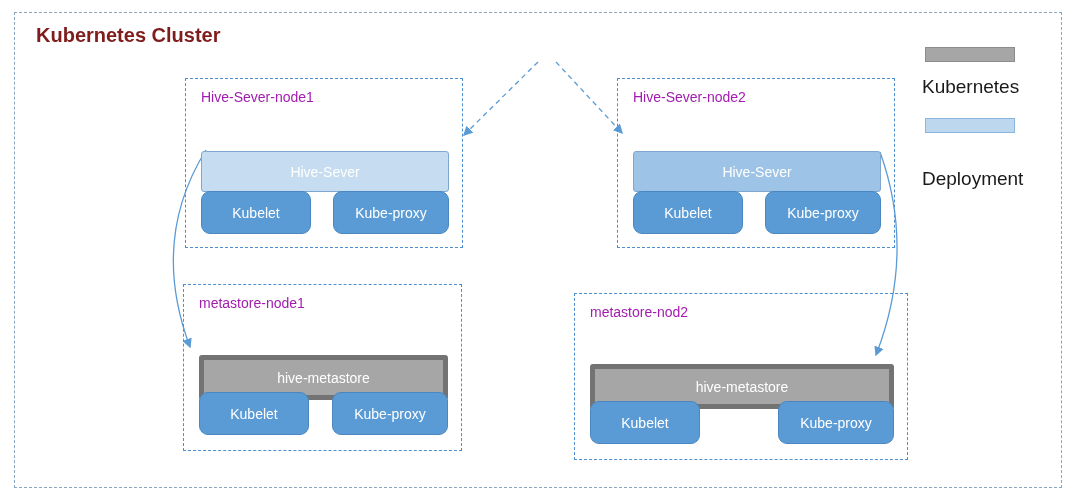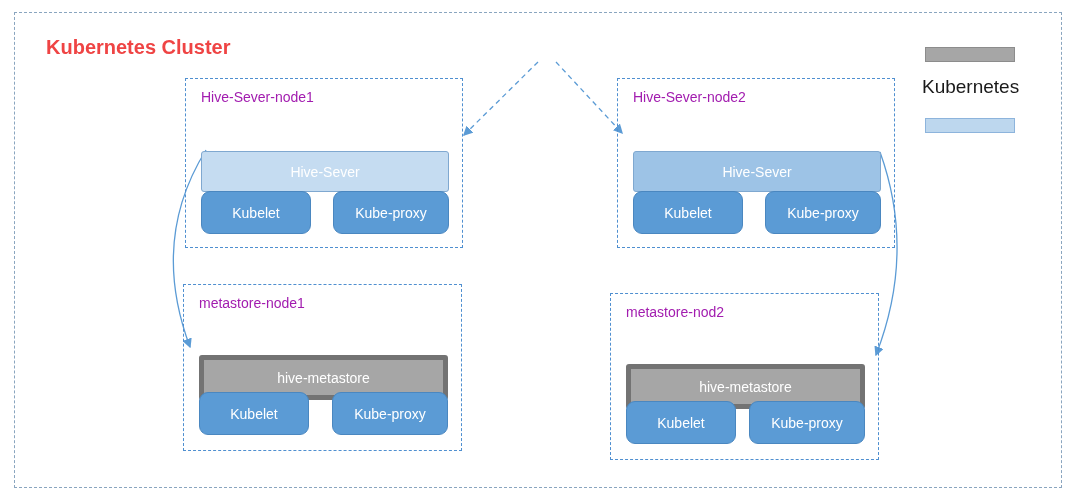--- a/index.html
+++ b/index.html
@@ -13,25 +13,24 @@
   }
   .cluster-border {
     position: absolute;
     left: 14px; top: 12px;
     width: 1048px; height: 476px;
     border: 1.5px dashed #8aa5bf;
     box-sizing: border-box;
   }
   .cluster-title {
     position: absolute;
-    left: 46px; top: 24px;
+    left: 36px; top: 24px;
     font-size: 20px;
     font-weight: bold;
-    color: #ef4444;
-    margin-top: 12px;
+    color: #7f1d1d;
   }
   .access-entry {
     position: absolute;
     left: 497px; top: 33px;
     width: 120px; height: 27px;
     background: #dde7f2;
     border: 1px solid #7f7f7f;
     box-sizing: border-box;
     display: flex; align-items: center; justify-content: center;
     font-size: 14px;
@@ -39,21 +38,21 @@
     color: #1a1a1a;
   }
   .node {
     position: absolute;
     border: 1px dashed #4f8fd0;
     box-sizing: border-box;
   }
   .node-1 { left: 185px; top: 78px;  width: 278px; height: 170px; }
   .node-2 { left: 617px; top: 78px;  width: 278px; height: 170px; }
   .node-3 { left: 183px; top: 284px; width: 279px; height: 167px; }
-  .node-4 { left: 610px; top: 293px; width: 269px; height: 167px; padding-left: 26px; }
+  .node-4 { left: 574px; top: 293px; width: 334px; height: 167px; padding-left: 26px; }
   .node-title {
     position: absolute;
     left: 15px; top: 10px;
     font-size: 14px;
     font-weight: normal;
     color: #a21caf;
   }
   .main-box {
     position: absolute;
     left: 15px; right: 13px;
@@ -161,14 +160,15 @@
     <div class="main-box" style="background-color: rgb(166, 166, 166);">hive-metastore</div>
     <div class="comp-row">
       <div class="comp-box comp-kubelet" style="background-color: rgb(91, 155, 213);">Kubelet</div>
       <div class="comp-box comp-kubeproxy" style="background-color: rgb(91, 155, 213);">Kube-proxy</div>
     </div>
   </div>
 
   <div class="legend-swatch legend-swatch-1" style="background-color: rgb(166, 166, 166);"></div>
   <div class="legend-label legend-label-1">Kubernetes</div>
   <div class="legend-swatch legend-swatch-2" style="background-color: rgb(189, 215, 238);"></div>
+  <div class="legend-label legend-label-2">Deployment</div>
 
 </div>
 
 </body></html>

